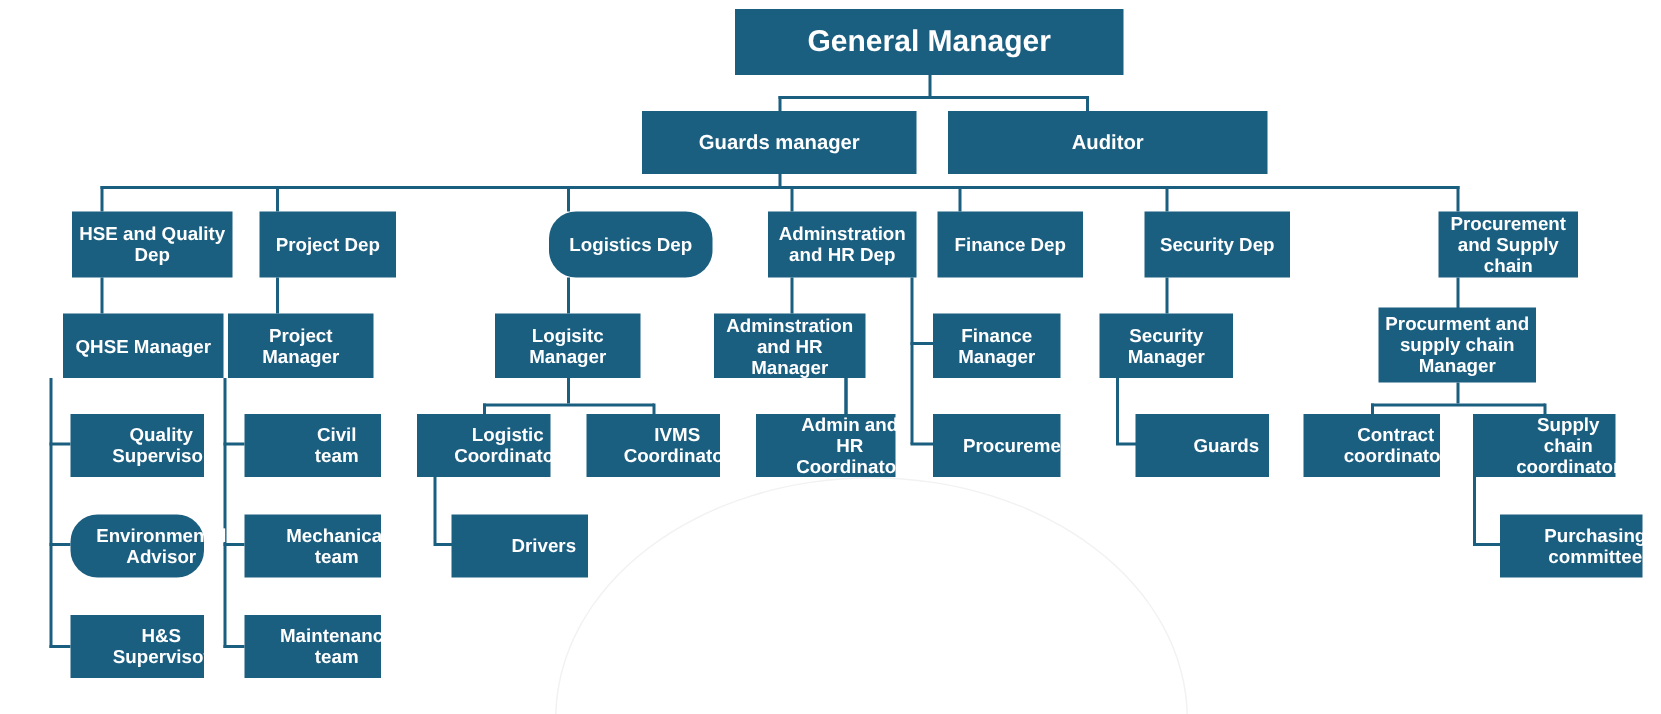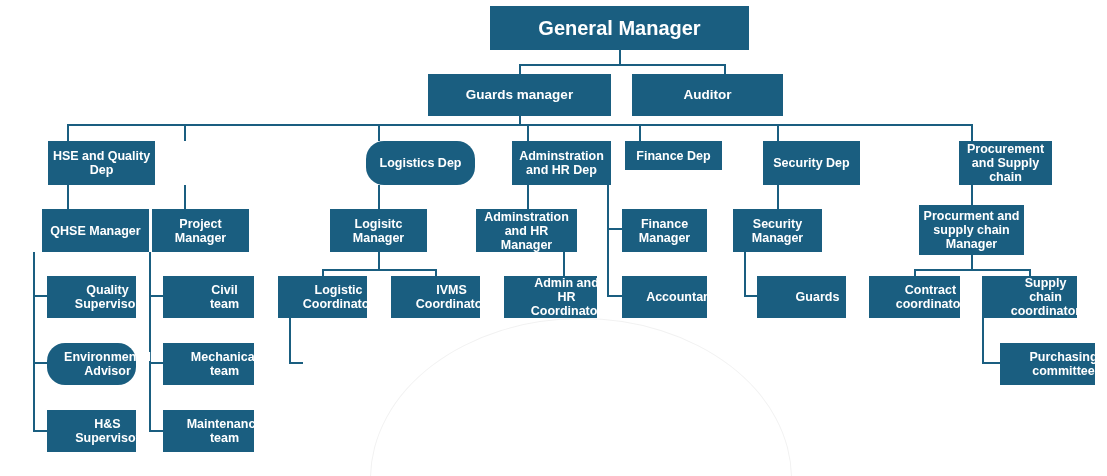--- a/index.html
+++ b/index.html
@@ -113,47 +113,49 @@
   <div class="conn h" style="left:914px; top:269px; width:116px;"></div>
   <div class="conn v" style="left:914px; top:269px; height:9px;"></div>
   <div class="conn v" style="left:1029px; top:269px; height:9px;"></div>
 
   <div class="conn v" style="left:982px; top:318px; height:44px;"></div>
   <div class="conn h" style="left:982px; top:362px; width:18px;"></div>
 
   <div class="node lvl0" style="left:490px; top:6px; width:259px; height:44px;">General Manager</div>
 
   <div class="node lvl1" style="left:428px; top:74px; width:183px; height:42px;">Guards manager</div>
-  <div class="node lvl1" style="left:632px; top:74px; width:151px; height:42px;">Auditor</div>
+  <div class="node lvl1" style="left:632px; top:74px; width:213px; height:42px;">Auditor</div>
 
   <div class="node lvl2" style="left:14px; top:141px; width:107px; height:44px;">HSE  and Quality Dep</div>
+  <div class="node lvl2" style="left:139px; top:141px; width:91px; height:44px;">Project Dep</div>
   <div class="node lvl2" style="left:332px; top:141px; width:109px; height:44px;border-radius:18px;">Logistics Dep</div>
   <div class="node lvl2" style="left:478px; top:141px; width:99px; height:44px;">Adminstration and HR Dep</div>
-  <div class="node lvl2" style="left:591px; top:141px; width:97px; height:29px;">Finance Dep</div>
+  <div class="node lvl2" style="left:591px; top:141px; width:97px; height:44px;">Finance Dep</div>
   <div class="node lvl2" style="left:729px; top:141px; width:97px; height:44px;">Security Dep</div>
   <div class="node lvl2" style="left:925px; top:141px; width:93px; height:44px;">Procurement and Supply chain</div>
 
   <div class="node lvl3" style="left:14px; top:209px; width:107px; height:43px;margin-left:28px;">QHSE Manager</div>
   <div class="node lvl3" style="left:152px; top:209px; width:97px; height:43px;">Project Manager</div>
   <div class="node lvl3" style="left:330px; top:209px; width:97px; height:43px;">Logisitc Manager</div>
   <div class="node lvl3" style="left:476px; top:209px; width:101px; height:43px;">Adminstration and HR Manager</div>
   <div class="node lvl3" style="left:622px; top:209px; width:85px; height:43px;">Finance Manager</div>
   <div class="node lvl3" style="left:733px; top:209px; width:89px; height:43px;">Security Manager</div>
   <div class="node lvl3" style="left:919px; top:205px; width:105px; height:50px;">Procurment and supply chain Manager</div>
 
   <div class="node lvl4" style="left:47px; top:276px; width:89px; height:42px;">Quality Supervisor</div>
   <div class="node lvl4" style="left:163px; top:276px; width:91px; height:42px;">Civil team</div>
   <div class="node lvl4" style="left:278px; top:276px; width:89px; height:42px;">Logistic Coordinator</div>
   <div class="node lvl4" style="left:391px; top:276px; width:89px; height:42px;">IVMS Coordinator</div>
   <div class="node lvl4" style="left:504px; top:276px; width:93px; height:42px;">Admin and HR Coordinator</div>
-  <div class="node lvl4" style="left:622px; top:276px; width:85px; height:42px;">Accountant</div>
+  <div class="node lvl4" style="left:622px; top:276px; width:85px; height:42px;">Procurement</div>
   <div class="node lvl4" style="left:757px; top:276px; width:89px; height:42px;">Guards</div>
   <div class="node lvl4" style="left:869px; top:276px; width:91px; height:42px;">Contract coordinator</div>
   <div class="node lvl4" style="left:982px; top:276px; width:95px; height:42px;">Supply chain coordinator</div>
 
   <div class="node lvl4" style="left:47px; top:343px; width:89px; height:42px;border-radius:18px;">Environmental Advisor</div>
   <div class="node lvl4" style="left:163px; top:343px; width:91px; height:42px;">Mechanical team</div>
+  <div class="node lvl4" style="left:301px; top:343px; width:91px; height:42px;">Drivers</div>
   <div class="node lvl4" style="left:1000px; top:343px; width:95px; height:42px;">Purchasing committee</div>
 
   <div class="node lvl4" style="left:47px; top:410px; width:89px; height:42px;">H&amp;S Supervisot</div>
   <div class="node lvl4" style="left:163px; top:410px; width:91px; height:42px;">Maintenance team</div>
 
 </div>
 
 </body></html>

